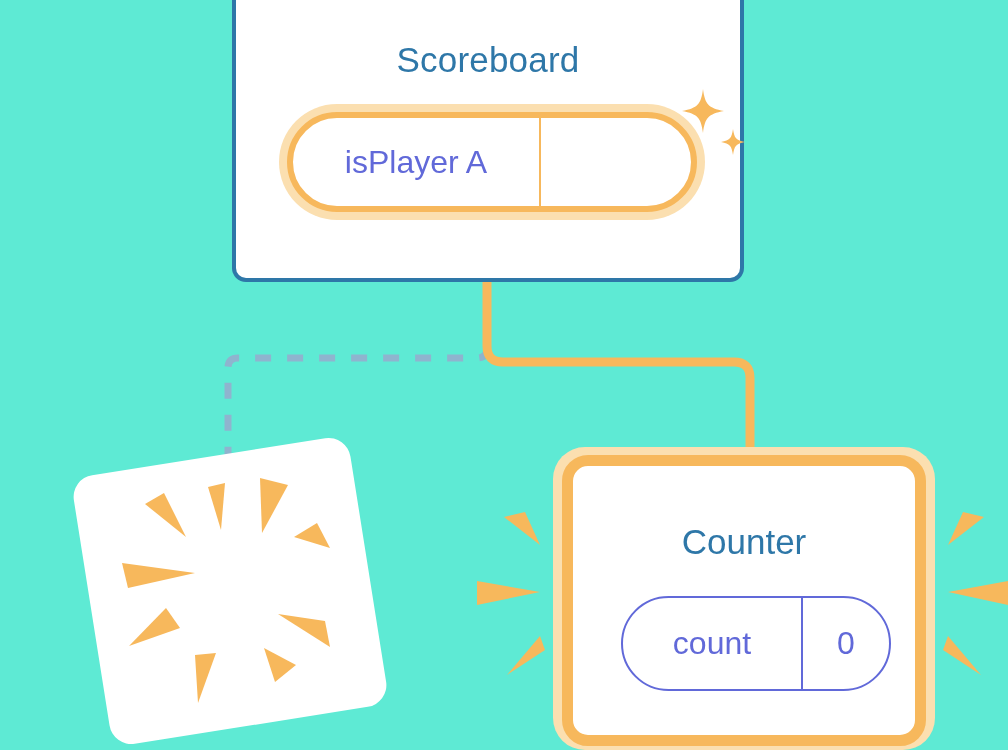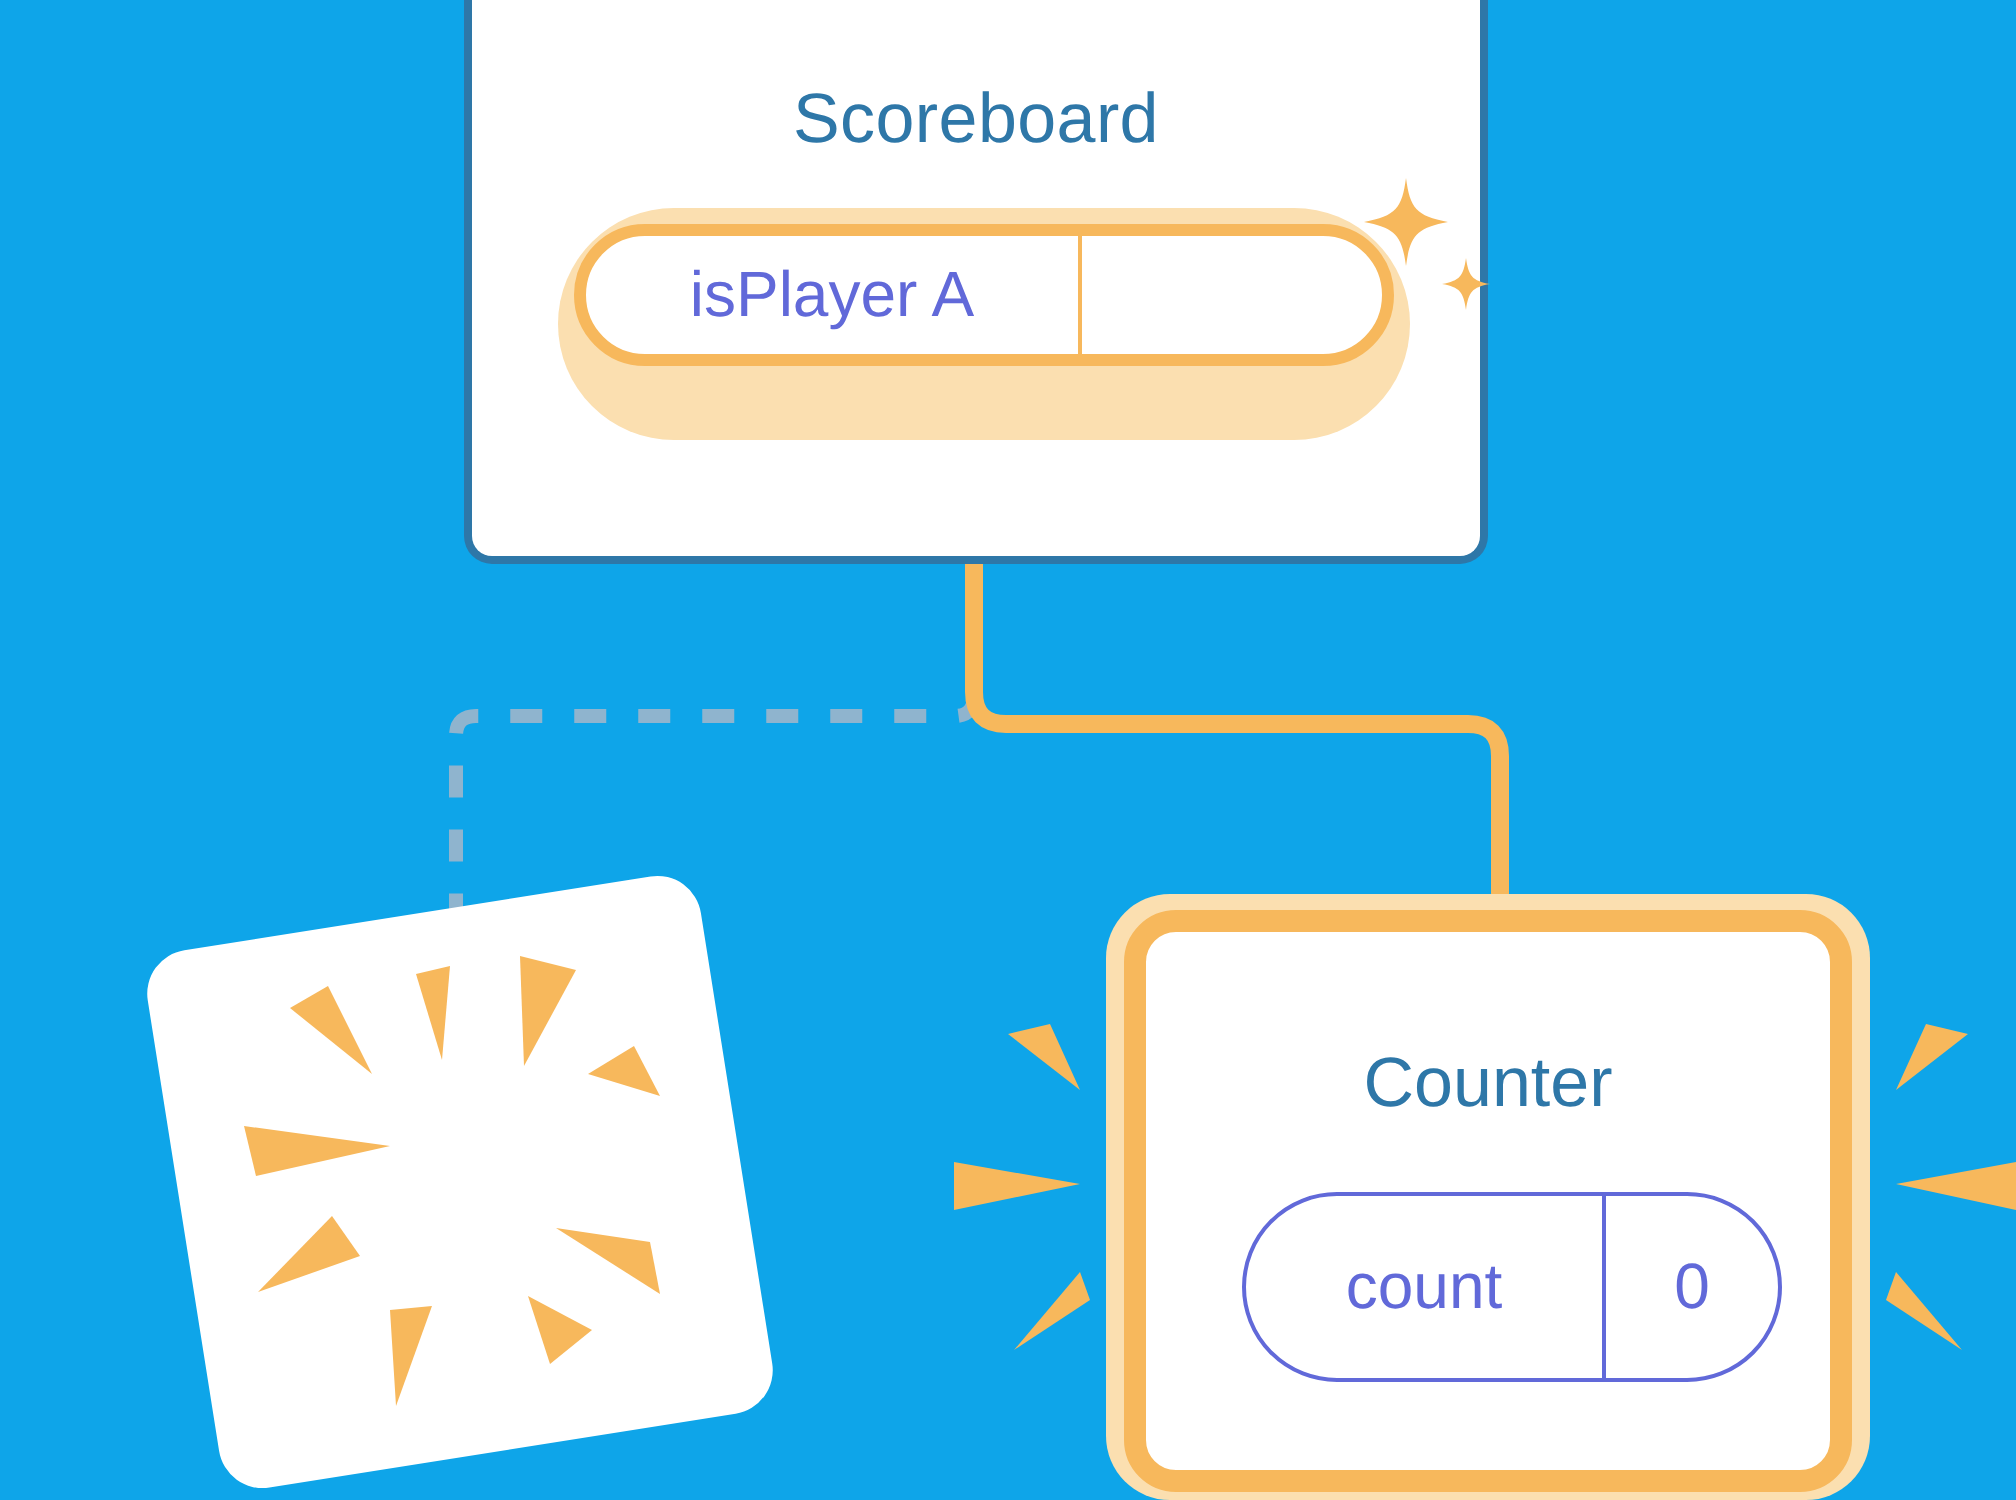--- a/index.html
+++ b/index.html
@@ -7,21 +7,21 @@
     padding: 0;
     background: #4c6772;
   }
   body {
     font-family: "Liberation Sans", sans-serif;
   }
   #stage {
     position: relative;
     width: 1008px;
     height: 750px;
-    background: #0ea5e9;
+    background: #5eead4;
     overflow: hidden;
   }
   .layer {
     position: absolute;
     inset: 0;
     width: 1008px;
     height: 750px;
   }
   svg.layer { display: block; }
 
@@ -59,21 +59,21 @@
     height: 116px;
     border-radius: 58px;
     background: #fbdfb0;
     z-index: 1;
   }
   #scoreboard-pill {
     position: absolute;
     left: 51px;
     top: 120px;
     width: 410px;
-    height: 71px;
+    height: 100px;
     border-radius: 50px;
     border: 6px solid #f7b85c;
     background: #ffffff;
     box-sizing: border-box;
     display: flex;
     align-items: stretch;
     z-index: 2;
   }
   #scoreboard-pill .pill-key {
     flex: 0 0 246px;

